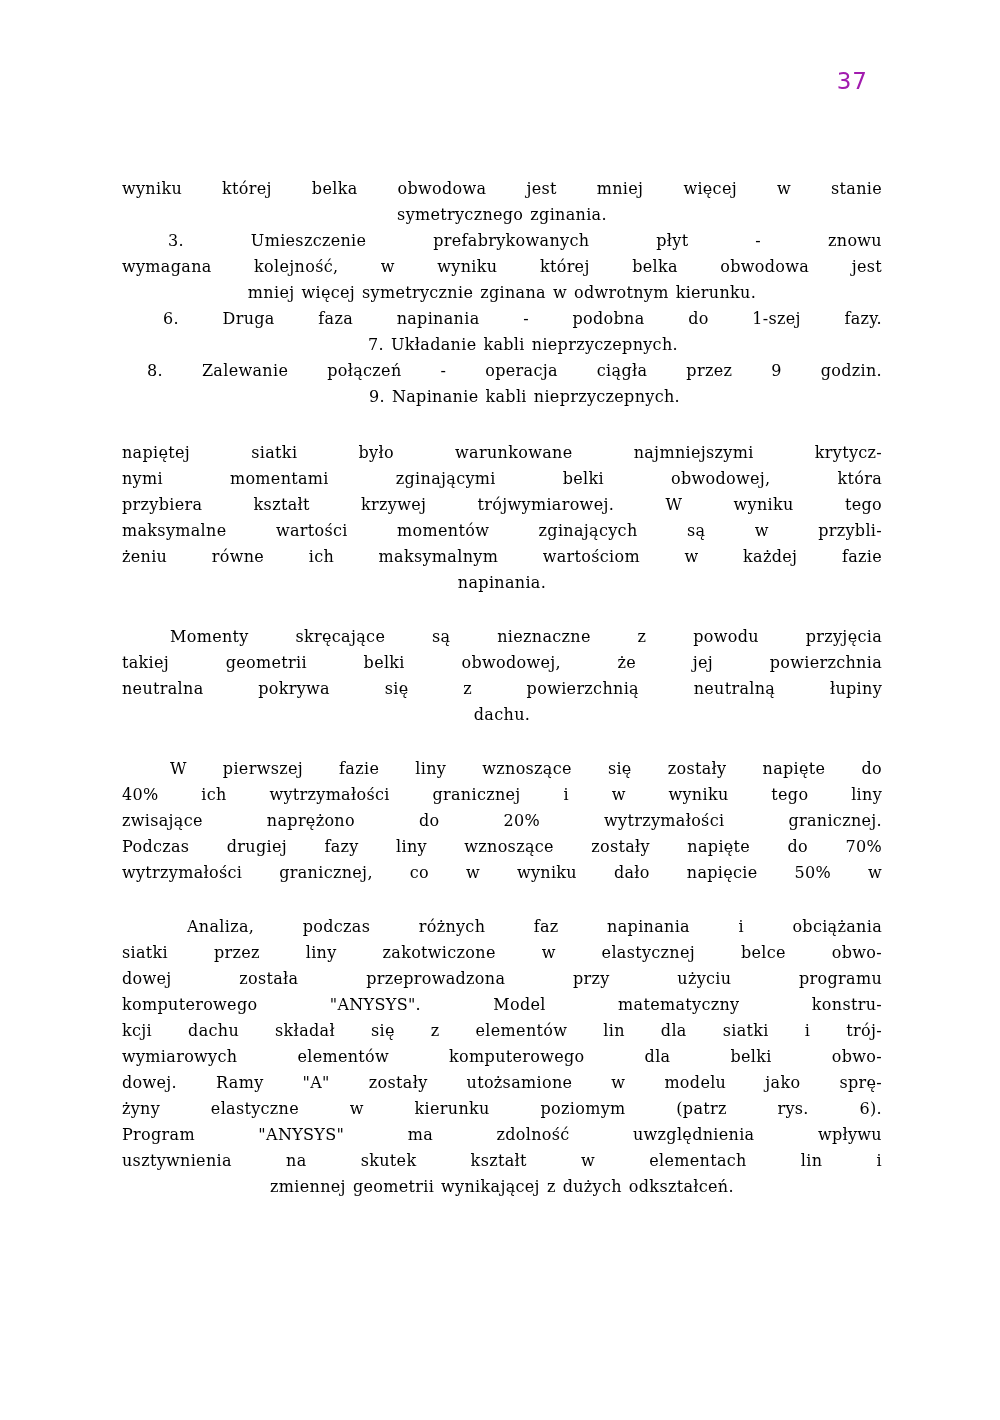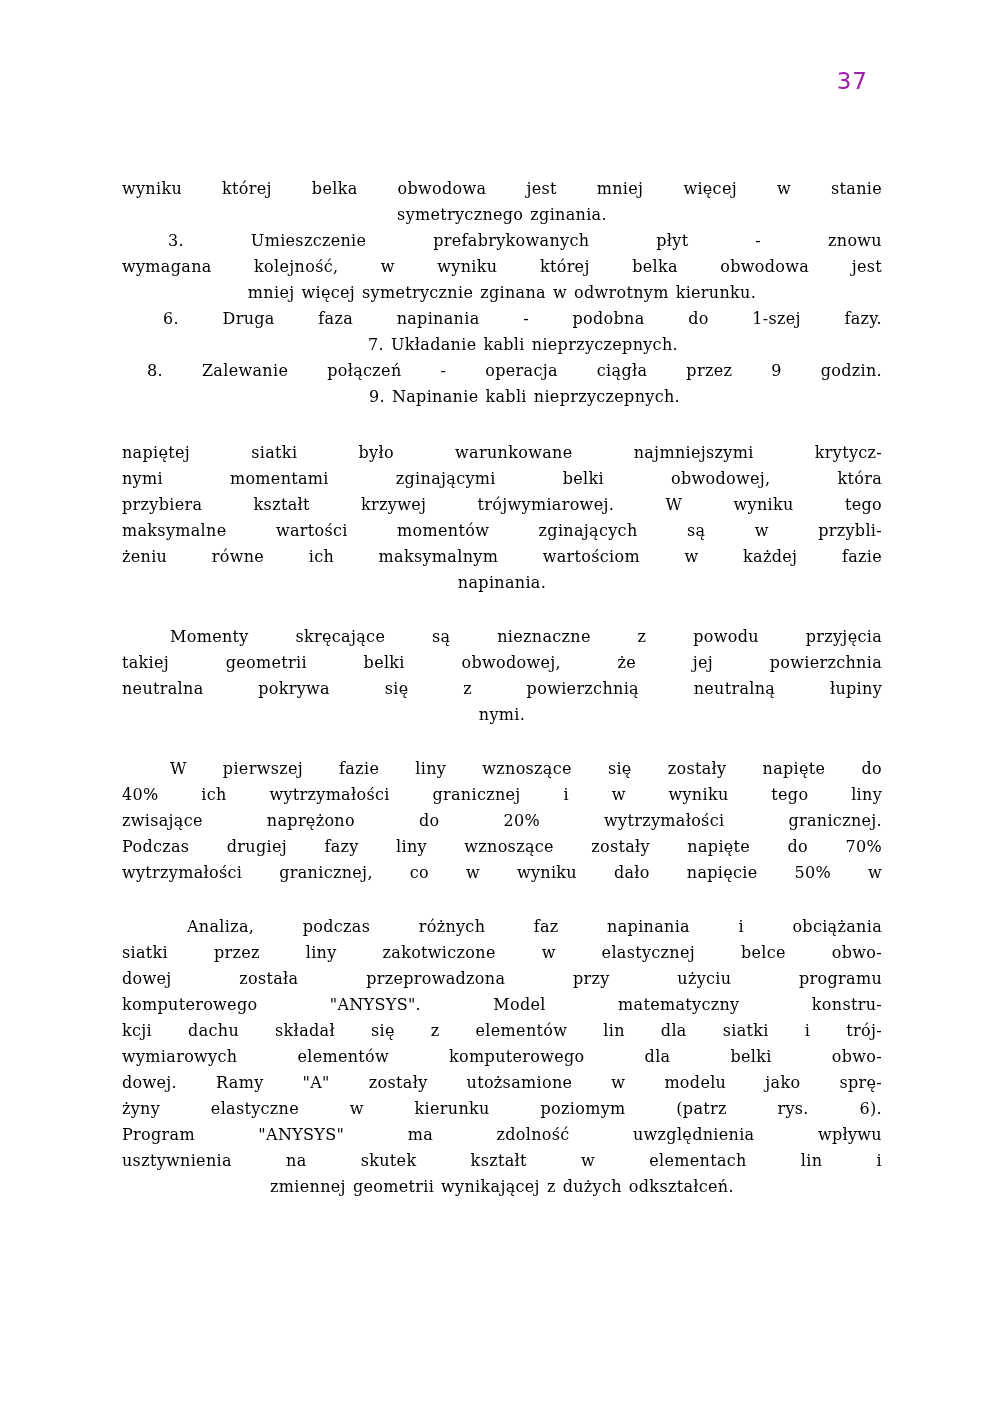--- a/index.html
+++ b/index.html
@@ -80,21 +80,21 @@
         <div class="line just">nymi momentami zginającymi belki obwodowej, która</div>
         <div class="line just">przybiera kształt krzywej trójwymiarowej. W wyniku tego</div>
         <div class="line just">maksymalne wartości momentów zginających są w przybli-</div>
         <div class="line just">żeniu równe ich maksymalnym wartościom w każdej fazie</div>
         <div class="line">napinania.</div>
       </div>
       <div class="block" style="margin-top: 28px;">
         <div class="line just" style="text-indent: 48px;">Momenty skręcające są nieznaczne z powodu przyjęcia</div>
         <div class="line just">takiej geometrii belki obwodowej, że jej powierzchnia</div>
         <div class="line just">neutralna pokrywa się z powierzchnią neutralną łupiny</div>
-        <div class="line">nymi.</div>
+        <div class="line">dachu.</div>
       </div>
       <div class="block" style="margin-top: 28px;">
         <div class="line just" style="text-indent: 48px;">W pierwszej fazie liny wznoszące się zostały napięte do</div>
         <div class="line just">40% ich wytrzymałości granicznej i w wyniku tego liny</div>
         <div class="line just">zwisające naprężono do 20% wytrzymałości granicznej.</div>
         <div class="line just">Podczas drugiej fazy liny wznoszące zostały napięte do 70%</div>
         <div class="line just">wytrzymałości granicznej, co w wyniku dało napięcie 50% w</div>
       </div>
       <div class="block" style="margin-top: 28px;">
         <div class="line just" style="text-indent: 65px;">Analiza, podczas różnych faz napinania i obciążania</div>

